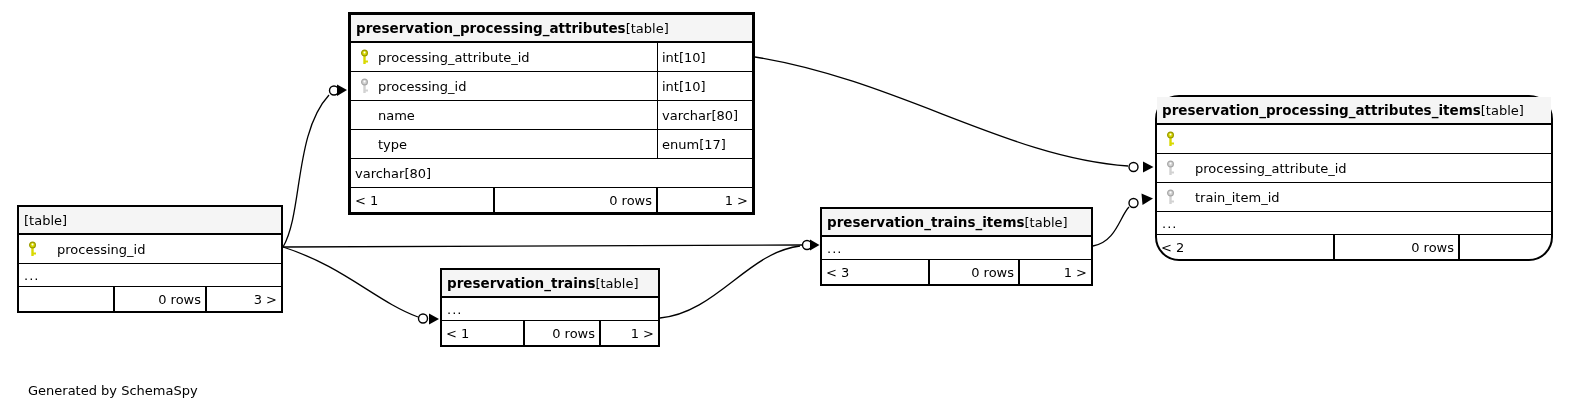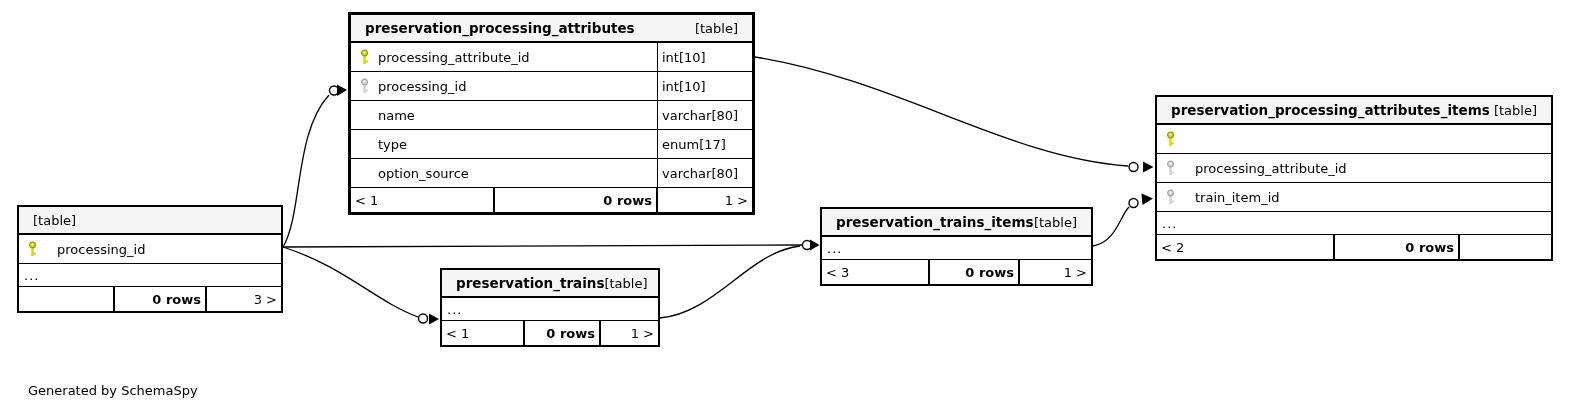--- a/index.html
+++ b/index.html
@@ -1,35 +1,35 @@
 <!DOCTYPE html>
 <html><head>
 <meta charset="utf-8">
 <style>
   html,body{margin:0;padding:0;background:#ffffff;}
   #canvas{position:relative;width:1569px;height:412px;background:#ffffff;
           font-family:"DejaVu Sans","Liberation Sans",sans-serif;font-size:13px;color:#000;overflow:hidden;}
   #edges{position:absolute;left:0;top:0;z-index:1;}
   .dg-table{position:absolute;z-index:2;background:#fff;border:2px solid #000;box-sizing:border-box;}
   .dg-table.emph{border-width:3px;}
-  .thead{display:flex;justify-content:space-between;align-items:center;background:#f5f5f5;
-         border-bottom:2px solid #000;height:26px;padding:0 14px;cursor:pointer;}
+  .thead{display:flex;justify-content:flex-start;align-items:center;background:#f5f5f5;
+         border-bottom:2px solid #000;height:26px;padding:0 5px;cursor:pointer;}
   .tname{font-weight:bold;font-size:13.5px;white-space:nowrap;}
   .ttag{font-size:13px;white-space:nowrap;}
   .trow{display:flex;align-items:center;height:28px;border-bottom:1px solid #000;}
   .trow:last-of-type{border-bottom:none;}
   .kslot{width:11px;margin-left:8px;display:flex;align-items:center;flex:none;}
   .cname{white-space:nowrap;}
   .namecell{display:flex;align-items:center;height:100%;box-sizing:border-box;border-right:1px solid #000;flex:none;}
   .typecell{padding-left:4px;white-space:nowrap;}
   .erow{display:flex;align-items:center;height:22px;border-bottom:1px solid #000;padding-left:5px;letter-spacing:1px;}
   .tfoot{display:flex;height:24px;align-items:stretch;}
   .fcell{display:flex;align-items:center;box-sizing:border-box;padding:0 4px;white-space:nowrap;}
   .fleft{justify-content:flex-start;flex:none;}
-  .fmid{justify-content:flex-end;border-left:2px solid #000;border-right:2px solid #000;flex:none;font-weight:bold;}
+  .fmid{justify-content:flex-end;border-left:2px solid #000;border-right:2px solid #000;flex:none;}
   .fright{justify-content:flex-end;flex:1;}
   #generator-note{position:absolute;left:28px;top:383px;font-size:13px;z-index:2;}
 </style>
 </head>
 <body>
 
 <div id="canvas">
 
   <svg id="edges" width="1569" height="412">
     <g fill="none" stroke="#000" stroke-width="1.3">
@@ -98,33 +98,29 @@
           <span class="typecell">varchar[80]</span>
         </div>
         <div class="trow" style="height: 28px;">
           <div class="namecell" style="width: 307px;">
             <span class="kslot"></span>
             <span class="cname" style="margin-left: 8px;">type</span>
           </div>
           <span class="typecell">enum[17]</span>
         </div>
         <div class="trow" style="height: 28px;">
-          <div class="namecell" style="width: 307px;">
-            <span class="kslot"></span>
-            <span class="cname" style="margin-left: 8px;">option_source</span>
-          </div>
           <span class="typecell">varchar[80]</span>
         </div>
         <div class="tfoot">
           <div class="fcell fleft" style="width: 142px;">&lt; 1</div>
           <div class="fcell fmid" style="width: 165px;">0 rows</div>
           <div class="fcell fright">1 &gt;</div>
         </div>
       </div>
-      <div class="dg-table" style="left: 1155px; top: 95px; width: 398px;">
+      <div class="dg-table" style="left: 1155px; top: 95px; width: 398px; border-radius: 24px;">
         <div class="thead">
           <span class="tname">preservation_processing_attributes_items</span>
           <span class="ttag">[table]</span>
         </div>
         <div class="trow" style="height: 28px;">
           <div class="namecell-plain" style="display: flex; align-items: center; flex: 1 1 0%;">
             <span class="kslot">
               <svg width="11" height="16" viewBox="0 0 11 16">
                 <line x1="5.5" y1="7" x2="5.5" y2="15" stroke="#d9d900" stroke-width="2.4"></line>
                 <line x1="5.5" y1="12.5" x2="9" y2="12.5" stroke="#d9d900" stroke-width="2"></line>

